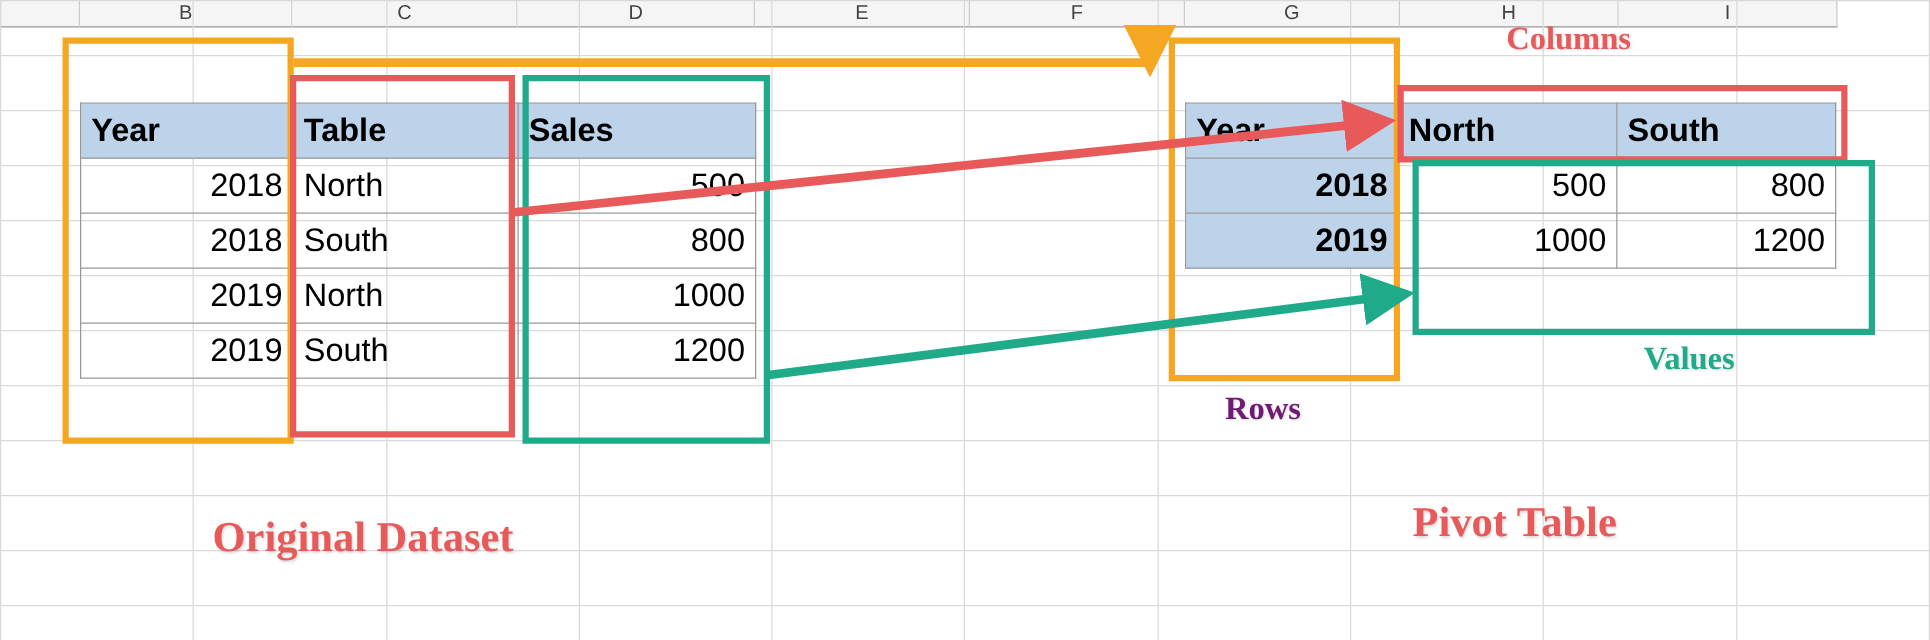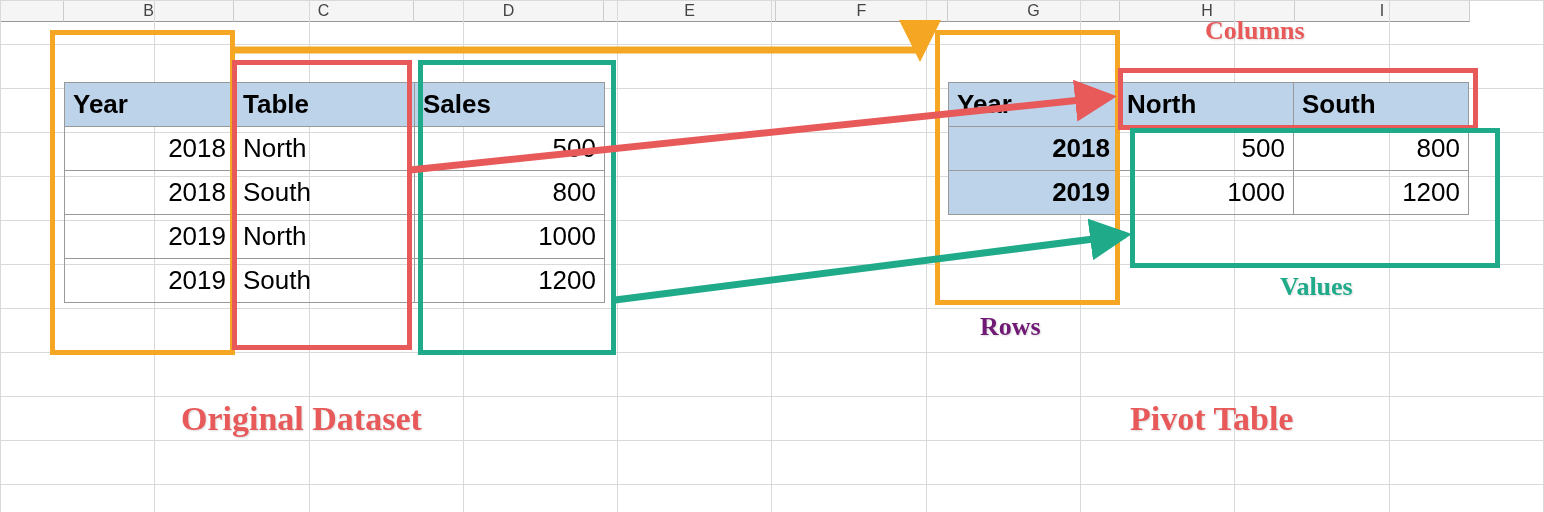--- a/index.html
+++ b/index.html
@@ -106,21 +106,21 @@
   
   .label {
     position: absolute;
     font-family: "Comic Sans MS", "Segoe Script", cursive;
     font-weight: bold;
     white-space: nowrap;
     pointer-events: none;
   }
   .label.orange { color: #701a75; text-shadow: 1px 1px 2px rgba(0,0,0,0.15); }
   .label.red    { color: #e85a5a; text-shadow: 1px 1px 2px rgba(0,0,0,0.15); }
-  .label.teal   { color: #1faa8a; text-shadow: 1px 1px 2px rgba(0,0,0,0.15); }
+  .label.teal   { color: #1faa8a; text-shadow: 1px 1px 2px rgba(0,0,0,0.15); margin-left: 35px; }
 
   
   svg.arrows {
     position: absolute;
     inset: 0;
     width: 1544px;
     height: 512px;
     pointer-events: none;
   }
 </style>
@@ -344,21 +344,21 @@
 <div class="box red" style="left:232px; top:60px;  width:180px; height:290px;"></div>
 <div class="box teal" style="left:418px; top:60px;  width:198px; height:295px;"></div>
 
 <div class="box orange" style="left:935px;  top:30px;  width:185px; height:275px;"></div>
 <div class="box red" style="left:1118px; top:68px;  width:360px; height:62px;"></div>
 <div class="box teal" style="left:1130px; top:128px; width:370px; height:140px;"></div>
 
 <div class="label red" style="left:1205px; top:16px;  font-size:26px;">Columns</div>
 <div class="label orange" style="left:980px;  top:312px; font-size:26px;">Rows</div>
 <div class="label teal" style="left:1280px; top:272px; font-size:26px;">Values</div>
-<div class="label red" style="left:170px;  top:400px; font-size:34px;margin-left:11px;">Original Dataset</div>
+<div class="label red" style="left:170px;  top:412px; font-size:34px;">Original Dataset</div>
 <div class="label red" style="left:1130px; top:400px; font-size:34px;">Pivot Table</div>
 
 <svg class="arrows">
   <defs>
     <marker id="arr-orange" markerWidth="6" markerHeight="6" refX="5" refY="3" orient="auto">
       <path d="M0,0 L6,3 L0,6 Z" fill="#f5a623"></path>
     </marker>
     <marker id="arr-red" markerWidth="6" markerHeight="6" refX="5" refY="3" orient="auto">
       <path d="M0,0 L6,3 L0,6 Z" fill="#e85a5a"></path>
     </marker>

